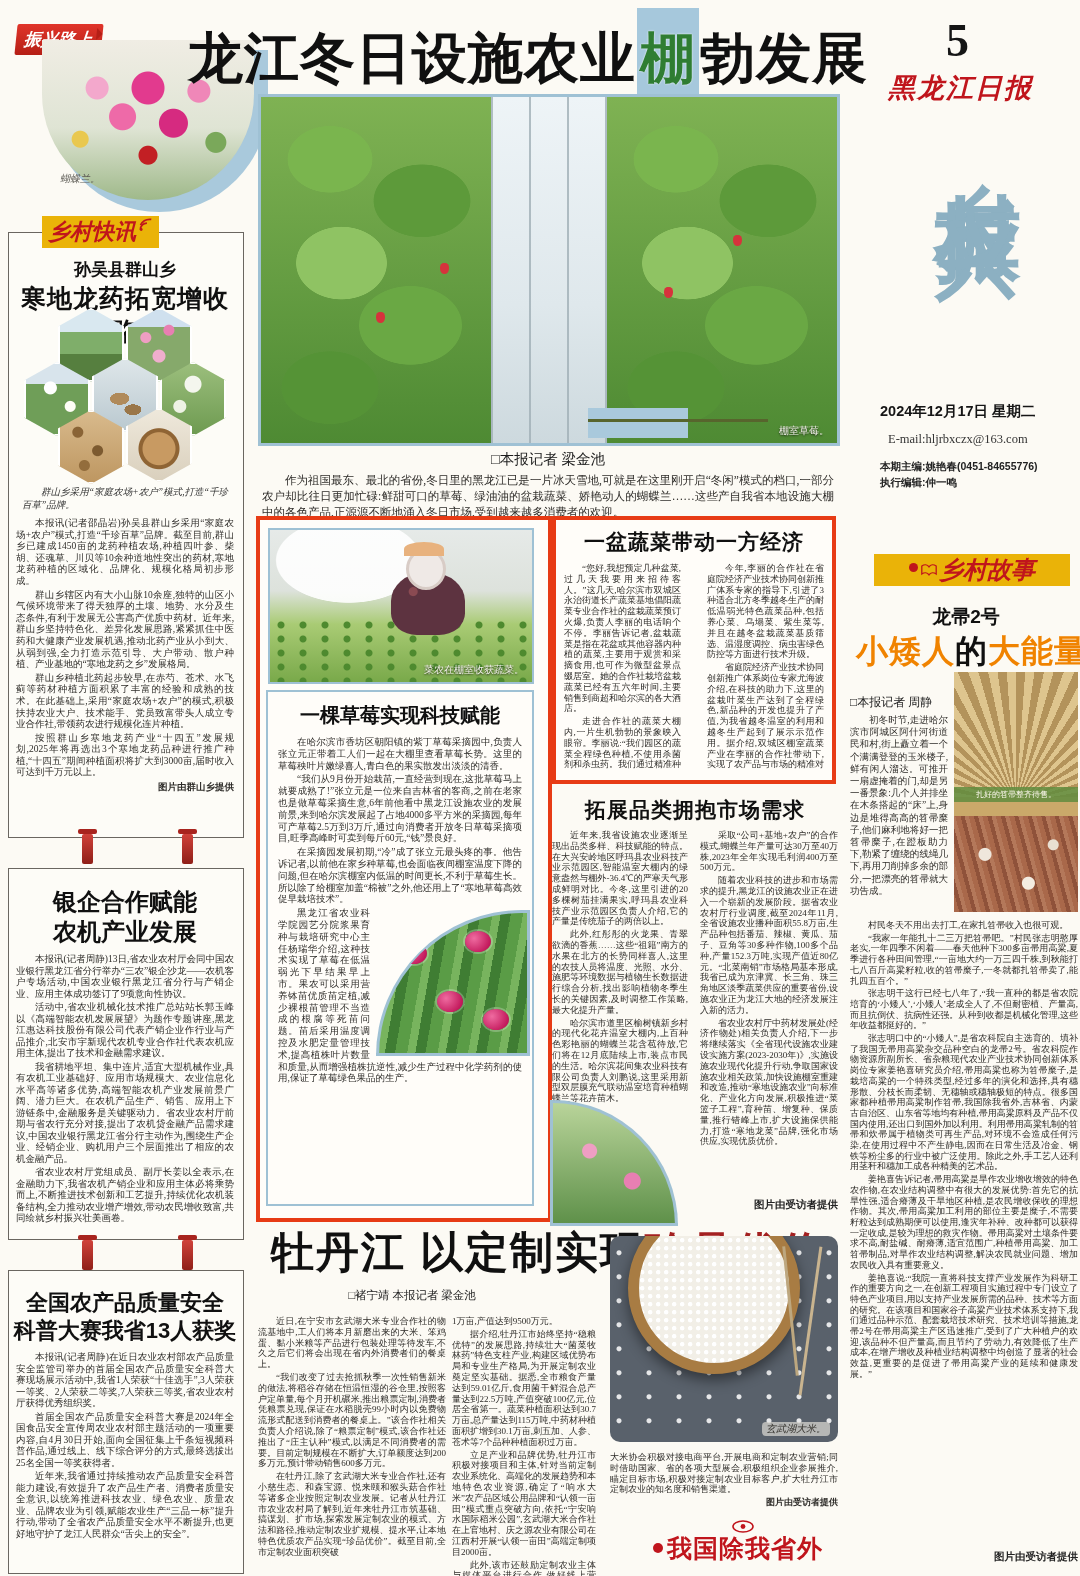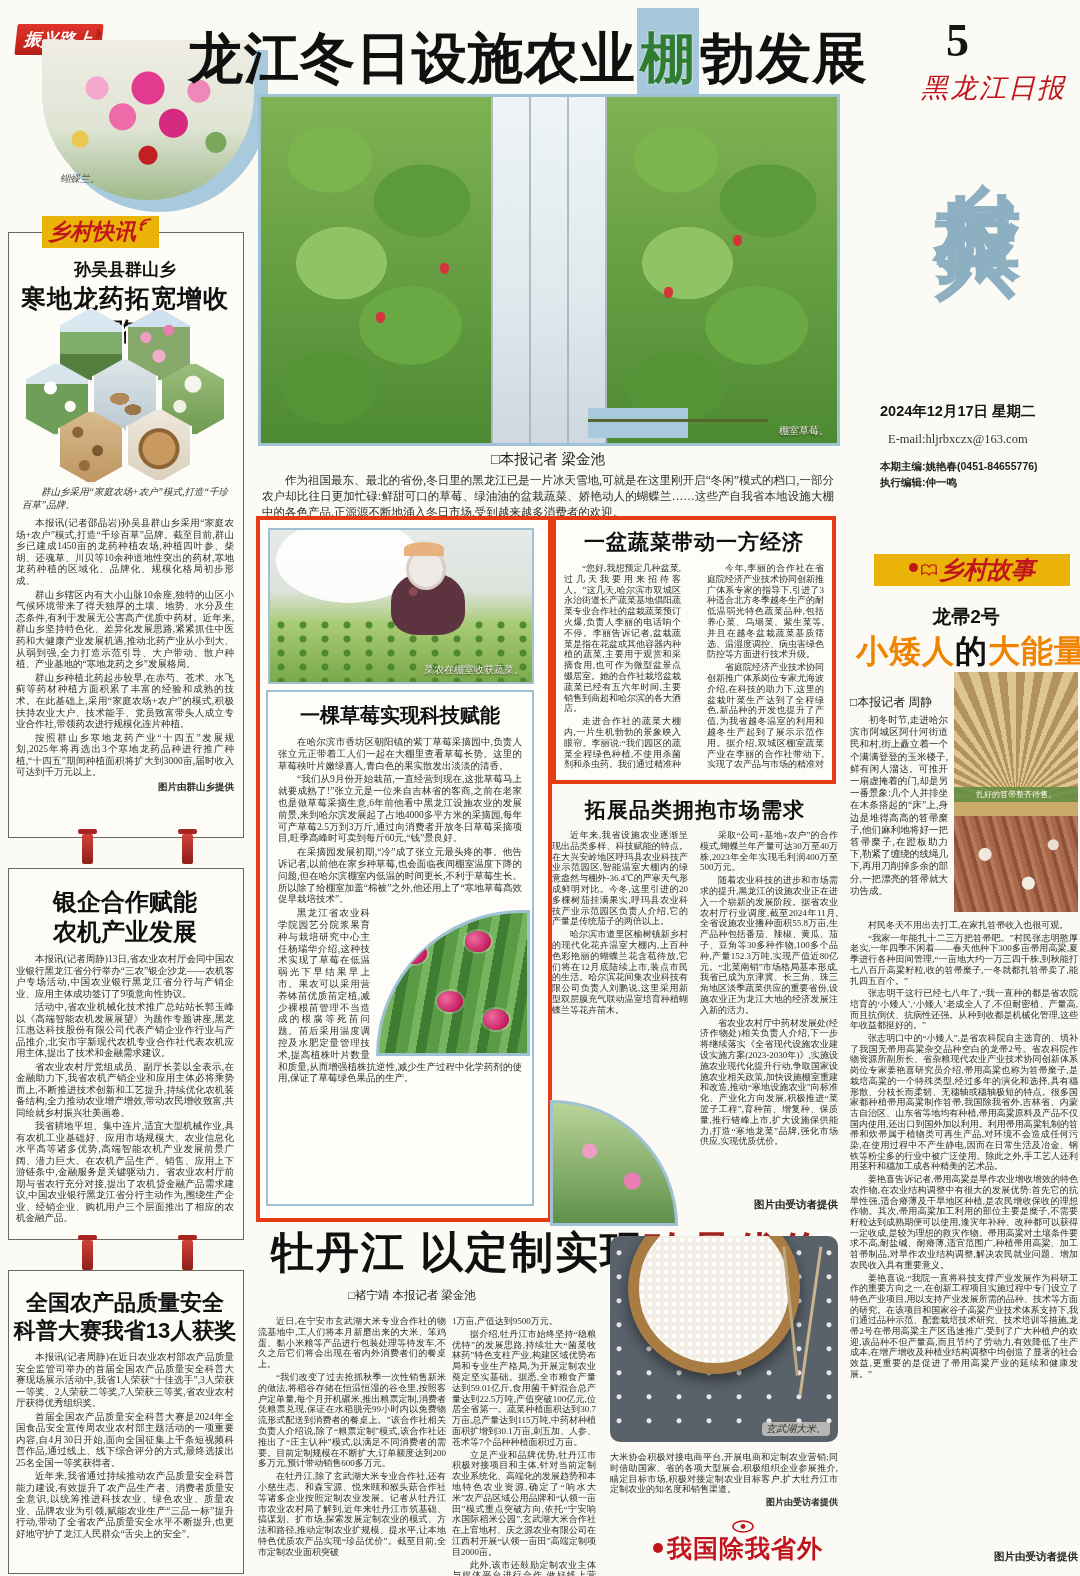--- a/index.html
+++ b/index.html
@@ -27,21 +27,21 @@
             radial-gradient(circle at 74% 32%,#ef87b8 0 11px,rgba(0,0,0,0) 12px),
             radial-gradient(circle at 50% 72%,#c21f24 0 9px,rgba(0,0,0,0) 10px),
             radial-gradient(circle at 18% 62%,#e9c84f 0 8px,rgba(0,0,0,0) 9px),
             radial-gradient(circle at 82% 64%,#7aa85a 0 10px,rgba(0,0,0,0) 11px),
             linear-gradient(180deg,#f0ede4 0%,#dfe4d4 55%,#9fb98a 100%);}
   .orchid-cap{left:60px;top:172px;font-size:10px;color:#5d5b55;font-style:italic;}
   .headline{left:188px;top:22px;width:700px;font-size:55px;letter-spacing:1px;white-space:nowrap;}
   .headline .hl{display:inline-block;background:#a6c8dc;color:#2f7d32;padding:14px 3px 10px 3px;
                 margin:-14px 1px -10px 1px;text-shadow:0 0 2px #fff;}
   .pgnum{left:946px;top:14px;font-size:46px;font-weight:bold;font-family:"Liberation Serif",serif;color:#151515;}
-  .masthead{left:888px;top:70px;width:178px;text-align:right;font-size:27px;font-weight:normal;
+  .masthead{left:888px;top:70px;width:178px;text-align:left;font-size:27px;font-weight:bold;
             color:#c0151c;font-family:"Liberation Serif",serif;letter-spacing:2px;font-style:italic;}
   .sect-vert{left:924px;top:112px;writing-mode:vertical-rl;font-size:86px;line-height:110px;
              font-family:"Liberation Sans",sans-serif;font-weight:bold;color:#8cb0c2;letter-spacing:10px;}
   .dateline{left:880px;top:402px;width:198px;font-size:14.5px;font-weight:bold;color:#151515;
             font-family:"Liberation Sans",sans-serif;}
   .email{left:888px;top:432px;font-size:12.5px;color:#333;}
   .editors{left:880px;top:458px;width:196px;font-size:10.5px;font-weight:bold;color:#222;line-height:16px;
            font-family:"Liberation Sans",sans-serif;}
   
   .lead-photo{left:258px;top:94px;width:576px;height:346px;border:3px solid #9fc1d4;overflow:hidden;
@@ -270,22 +270,22 @@
 
   <div class="abs pillar" style="left:82px;top:834px"></div>
   <div class="abs pillar" style="left:182px;top:834px"></div>
 
   <div class="abs frame bank-box"></div>
   <div class="abs bank-t1 ctr hd">银企合作赋能</div>
   <div class="abs bank-t2 ctr hd">农机产业发展</div>
   <div class="abs bank-body bt">
     <p>本报讯(记者周静)13日,省农业农村厅会同中国农业银行黑龙江省分行举办“三农”银企沙龙——农机客户专场活动,中国农业银行黑龙江省分行与产销企业、应用主体成功签订了9项意向性协议。</p>
     <p>活动中,省农业机械化技术推广总站站长郭玉峰以《高端智能农机发展展望》为题作专题讲座,黑龙江惠达科技股份有限公司代表产销企业作行业与产品推介,北安市宇新现代农机专业合作社代表农机应用主体,提出了技术和金融需求建议。</p>
+    <p>我省耕地平坦、集中连片,适宜大型机械作业,具有农机工业基础好、应用市场规模大、农业信息化水平高等诸多优势,高端智能农机产业发展前景广阔、潜力巨大。在农机产品生产、销售、应用上下游链条中,金融服务是关键驱动力。省农业农村厅前期与省农行充分对接,提出了农机贷金融产品需求建议,中国农业银行黑龙江省分行主动作为,围绕生产企业、经销企业、购机用户三个层面推出了相应的农机金融产品。</p>
     <p>省农业农村厅党组成员、副厅长姜以全表示,在金融助力下,我省农机产销企业和应用主体必将乘势而上,不断推进技术创新和工艺提升,持续优化农机装备结构,全力推动农业增产增效,带动农民增收致富,共同绘就乡村振兴壮美画卷。</p>
-    <p>我省耕地平坦、集中连片,适宜大型机械作业,具有农机工业基础好、应用市场规模大、农业信息化水平高等诸多优势,高端智能农机产业发展前景广阔、潜力巨大。在农机产品生产、销售、应用上下游链条中,金融服务是关键驱动力。省农业农村厅前期与省农行充分对接,提出了农机贷金融产品需求建议,中国农业银行黑龙江省分行主动作为,围绕生产企业、经销企业、购机用户三个层面推出了相应的农机金融产品。</p>
   </div>
 
   <div class="abs pillar" style="left:82px;top:1240px"></div>
   <div class="abs pillar" style="left:182px;top:1240px"></div>
 
   <div class="abs frame award-box"></div>
   <div class="abs award-t1 ctr hd">全国农产品质量安全</div>
   <div class="abs award-t2 ctr hd">科普大赛我省13人获奖</div>
   <div class="abs award-body bt">
     <p>本报讯(记者周静)在近日农业农村部农产品质量安全监管司举办的首届全国农产品质量安全科普大赛现场展示活动中,我省1人荣获“十佳选手”,3人荣获一等奖、2人荣获二等奖,7人荣获三等奖,省农业农村厅获得优秀组织奖。</p>
@@ -327,20 +327,21 @@
       <div class="vege-col bt">
         <p>今年,李丽的合作社在省庭院经济产业技术协同创新推广体系专家的指导下,引进了3种适合北方冬季越冬生产的耐低温弱光特色蔬菜品种,包括养心菜、乌塌菜、紫生菜等,并且在越冬盆栽蔬菜基质筛选、温湿度调控、病虫害绿色防控等方面进行技术升级。</p>
         <p>省庭院经济产业技术协同创新推广体系岗位专家尤海波介绍,在科技的助力下,这里的盆栽叶菜生产达到了全程绿色,新品种的开发也提升了产值,为我省越冬温室的利用和越冬生产起到了展示示范作用。据介绍,双城区棚室蔬菜产业在李丽的合作社带动下,实现了农产品与市场的精准对接,产品销往国内多个省市,年销售额达到数十万元。</p>
       </div>
     </div>
   </div>
 
   <div class="abs market-title ctr hd">拓展品类拥抱市场需求</div>
   <div class="abs market-col mcol1 bt">
     <p>近年来,我省设施农业逐渐呈现出品类多样、科技赋能的特点。在大兴安岭地区呼玛县农业科技产业示范园区,智能温室大棚内的绿意盎然与棚外-36.4℃的严寒天气形成鲜明对比。今冬,这里引进的20多棵树茄挂满果实,呼玛县农业科技产业示范园区负责人介绍,它的产量是传统茄子的两倍以上。</p>
+    <p>此外,红彤彤的火龙果、青翠欲滴的香蕉……这些“祖籍”南方的水果在北方的长势同样喜人,这里的农技人员将温度、光照、水分、施肥等环境数据与植物生长数据进行综合分析,找出影响植物冬季生长的关键因素,及时调整工作策略,最大化提升产量。</p>
     <p>哈尔滨市道里区榆树镇新乡村的现代化花卉温室大棚内,上百种色彩艳丽的蝴蝶兰花含苞待放,它们将在12月底陆续上市,装点市民的生活。哈尔滨花间集农业科技有限公司负责人刘鹏说,这里采用新型双层膜充气联动温室培育种植蝴蝶兰等花卉苗木。</p>
   </div>
   <div class="abs market-col mcol2 bt">
     <p>采取“公司+基地+农户”的合作模式,蝴蝶兰年产量可达30万至40万株,2023年全年实现毛利润400万至500万元。</p>
     <p>随着农业科技的进步和市场需求的提升,黑龙江的设施农业正在进入一个崭新的发展阶段。据省农业农村厅行业调度,截至2024年11月,全省设施农业播种面积55.8万亩,生产品种包括番茄、辣椒、黄瓜、茄子、豆角等30多种作物,100多个品种,产量152.3万吨,实现产值近80亿元。“北菜南销”市场格局基本形成,我省已成为京津冀、长三角、珠三角地区淡季蔬菜供应的重要省份,设施农业正为龙江大地的经济发展注入新的活力。</p>
     <p>省农业农村厅中药材发展处(经济作物处)相关负责人介绍,下一步将继续落实《全省现代设施农业建设实施方案(2023-2030年)》,实施设施农业现代化提升行动,争取国家设施农业相关政策,加快设施棚室重建和改造,推动“寒地设施农业”向标准化、产业化方向发展,积极推进“菜篮子工程”,育种苗、增复种、保质量,推行错峰上市,扩大设施保供能力,打造“寒地龙菜”品牌,强化市场供应,实现优质优价。</p>
   </div>
   <div class="abs market-photo"></div>
   <div class="abs market-credit">图片由受访者提供</div>
 

